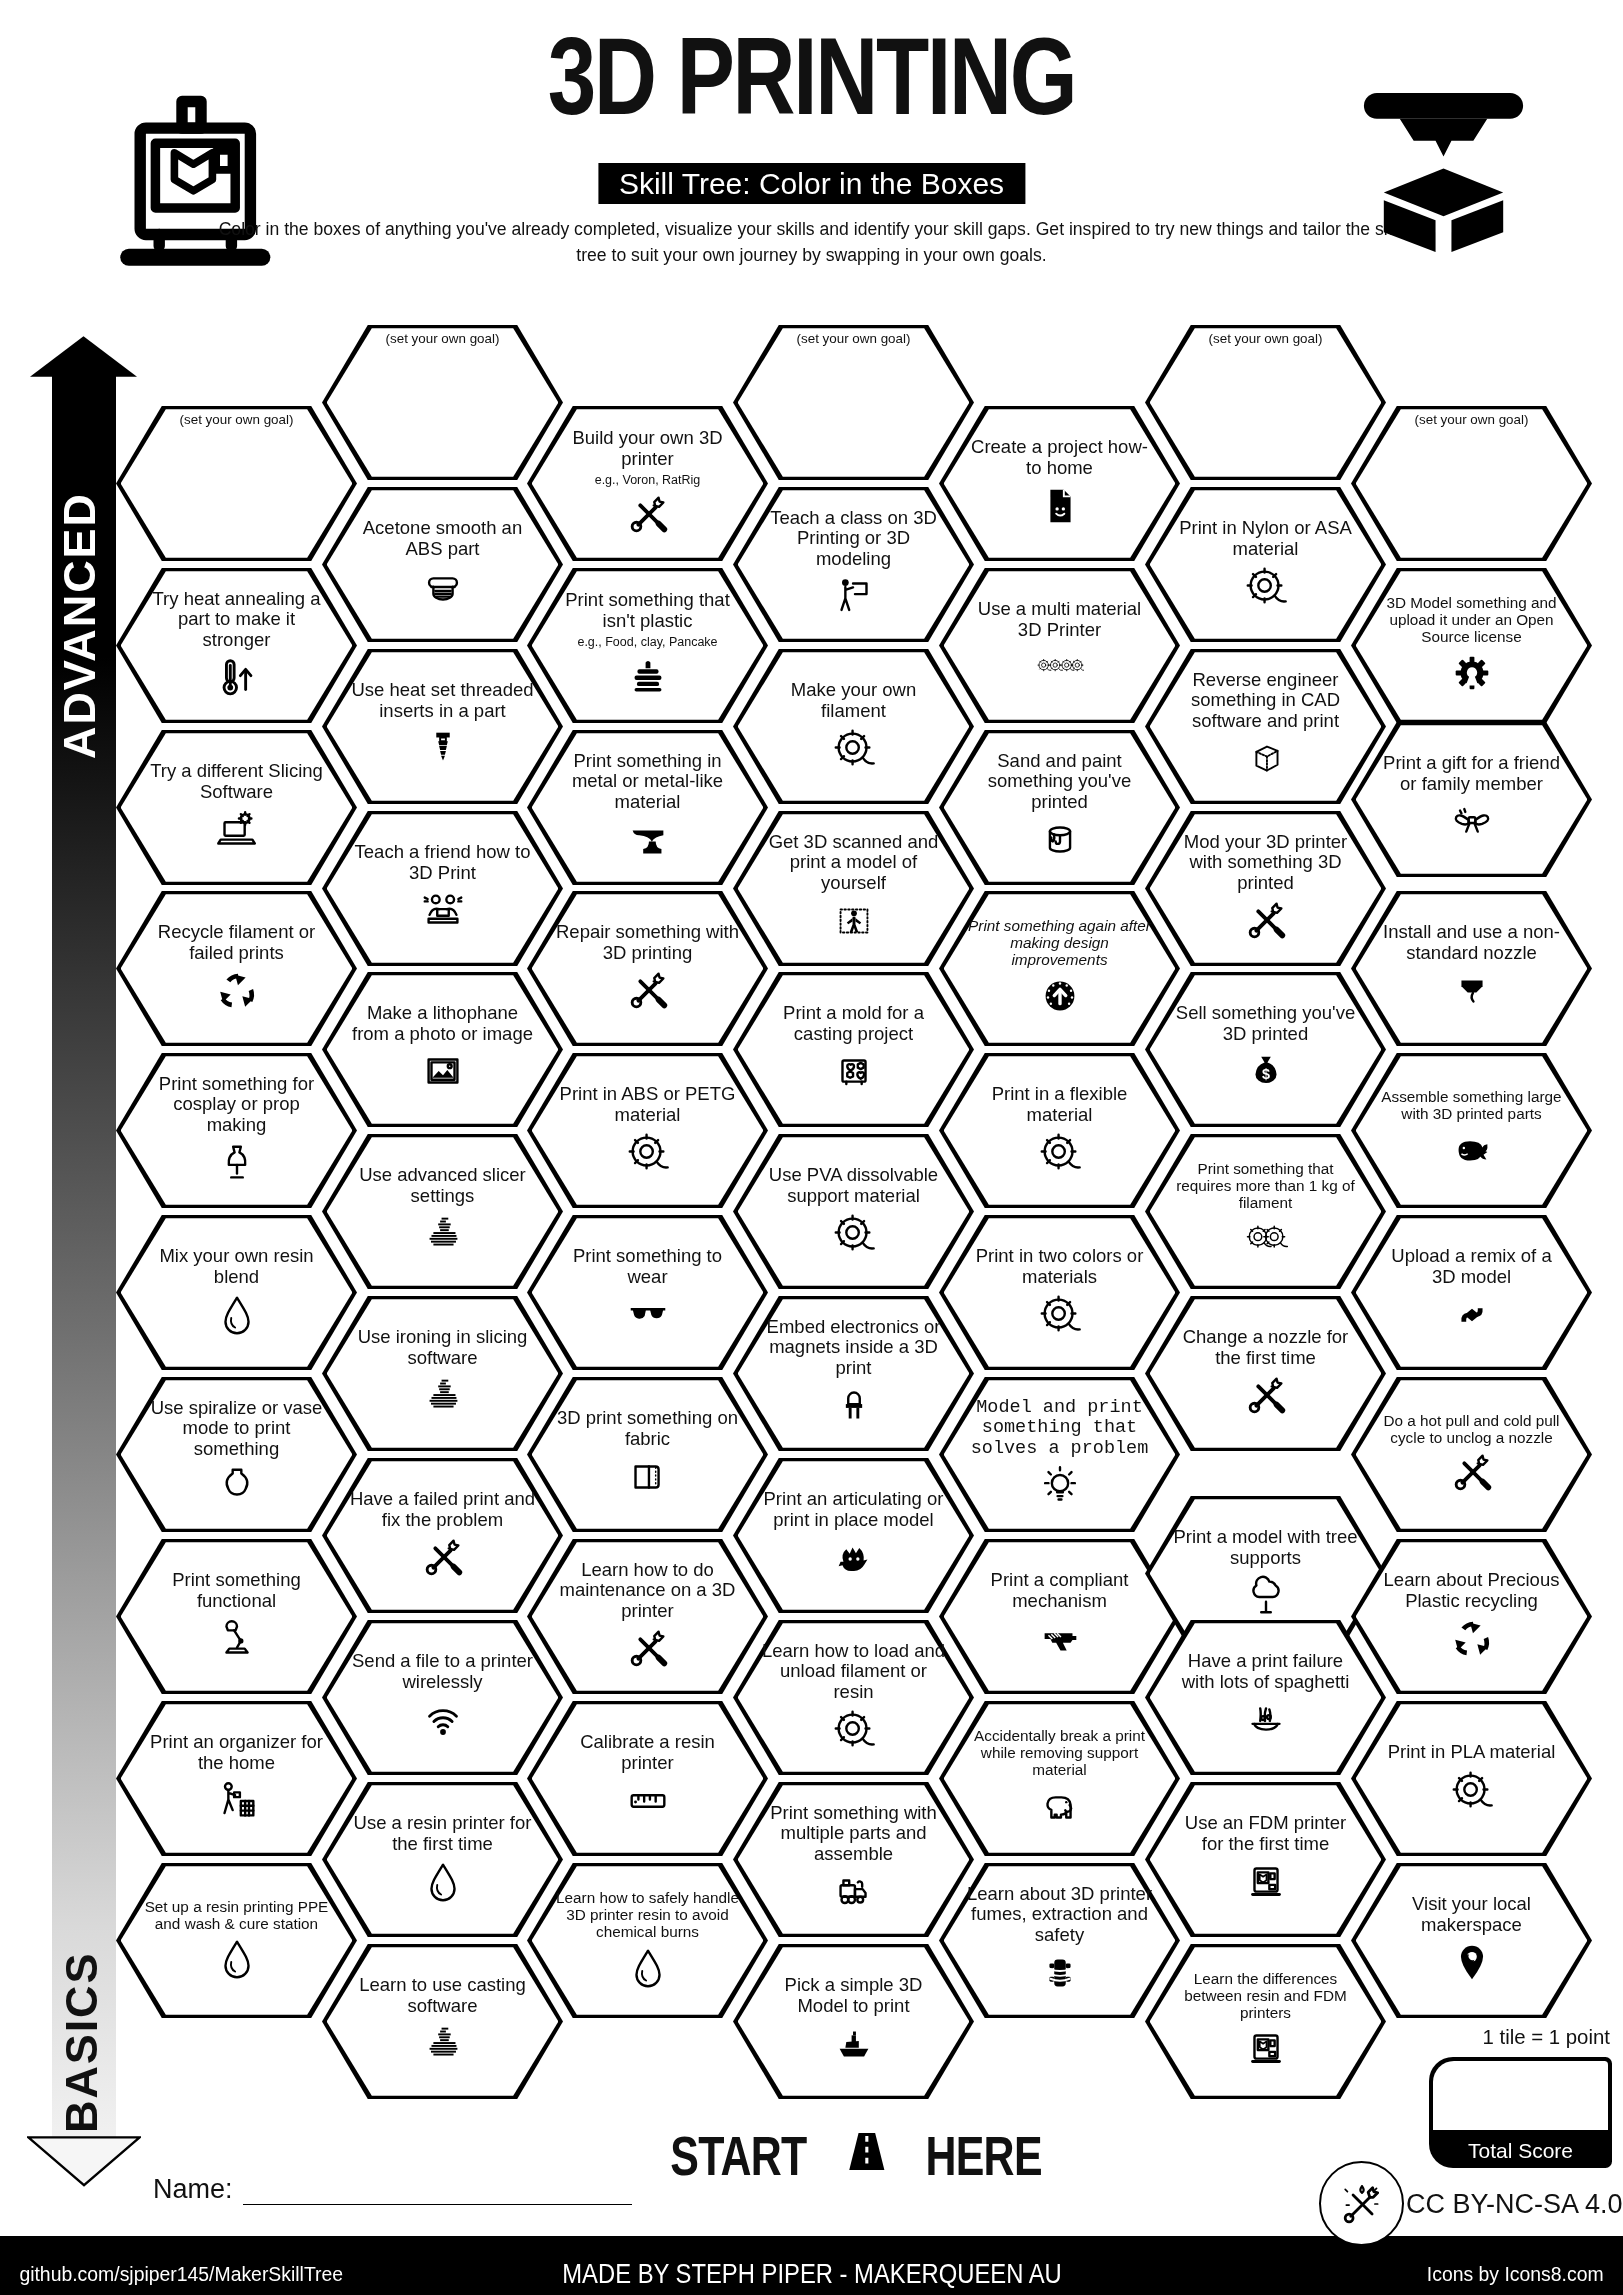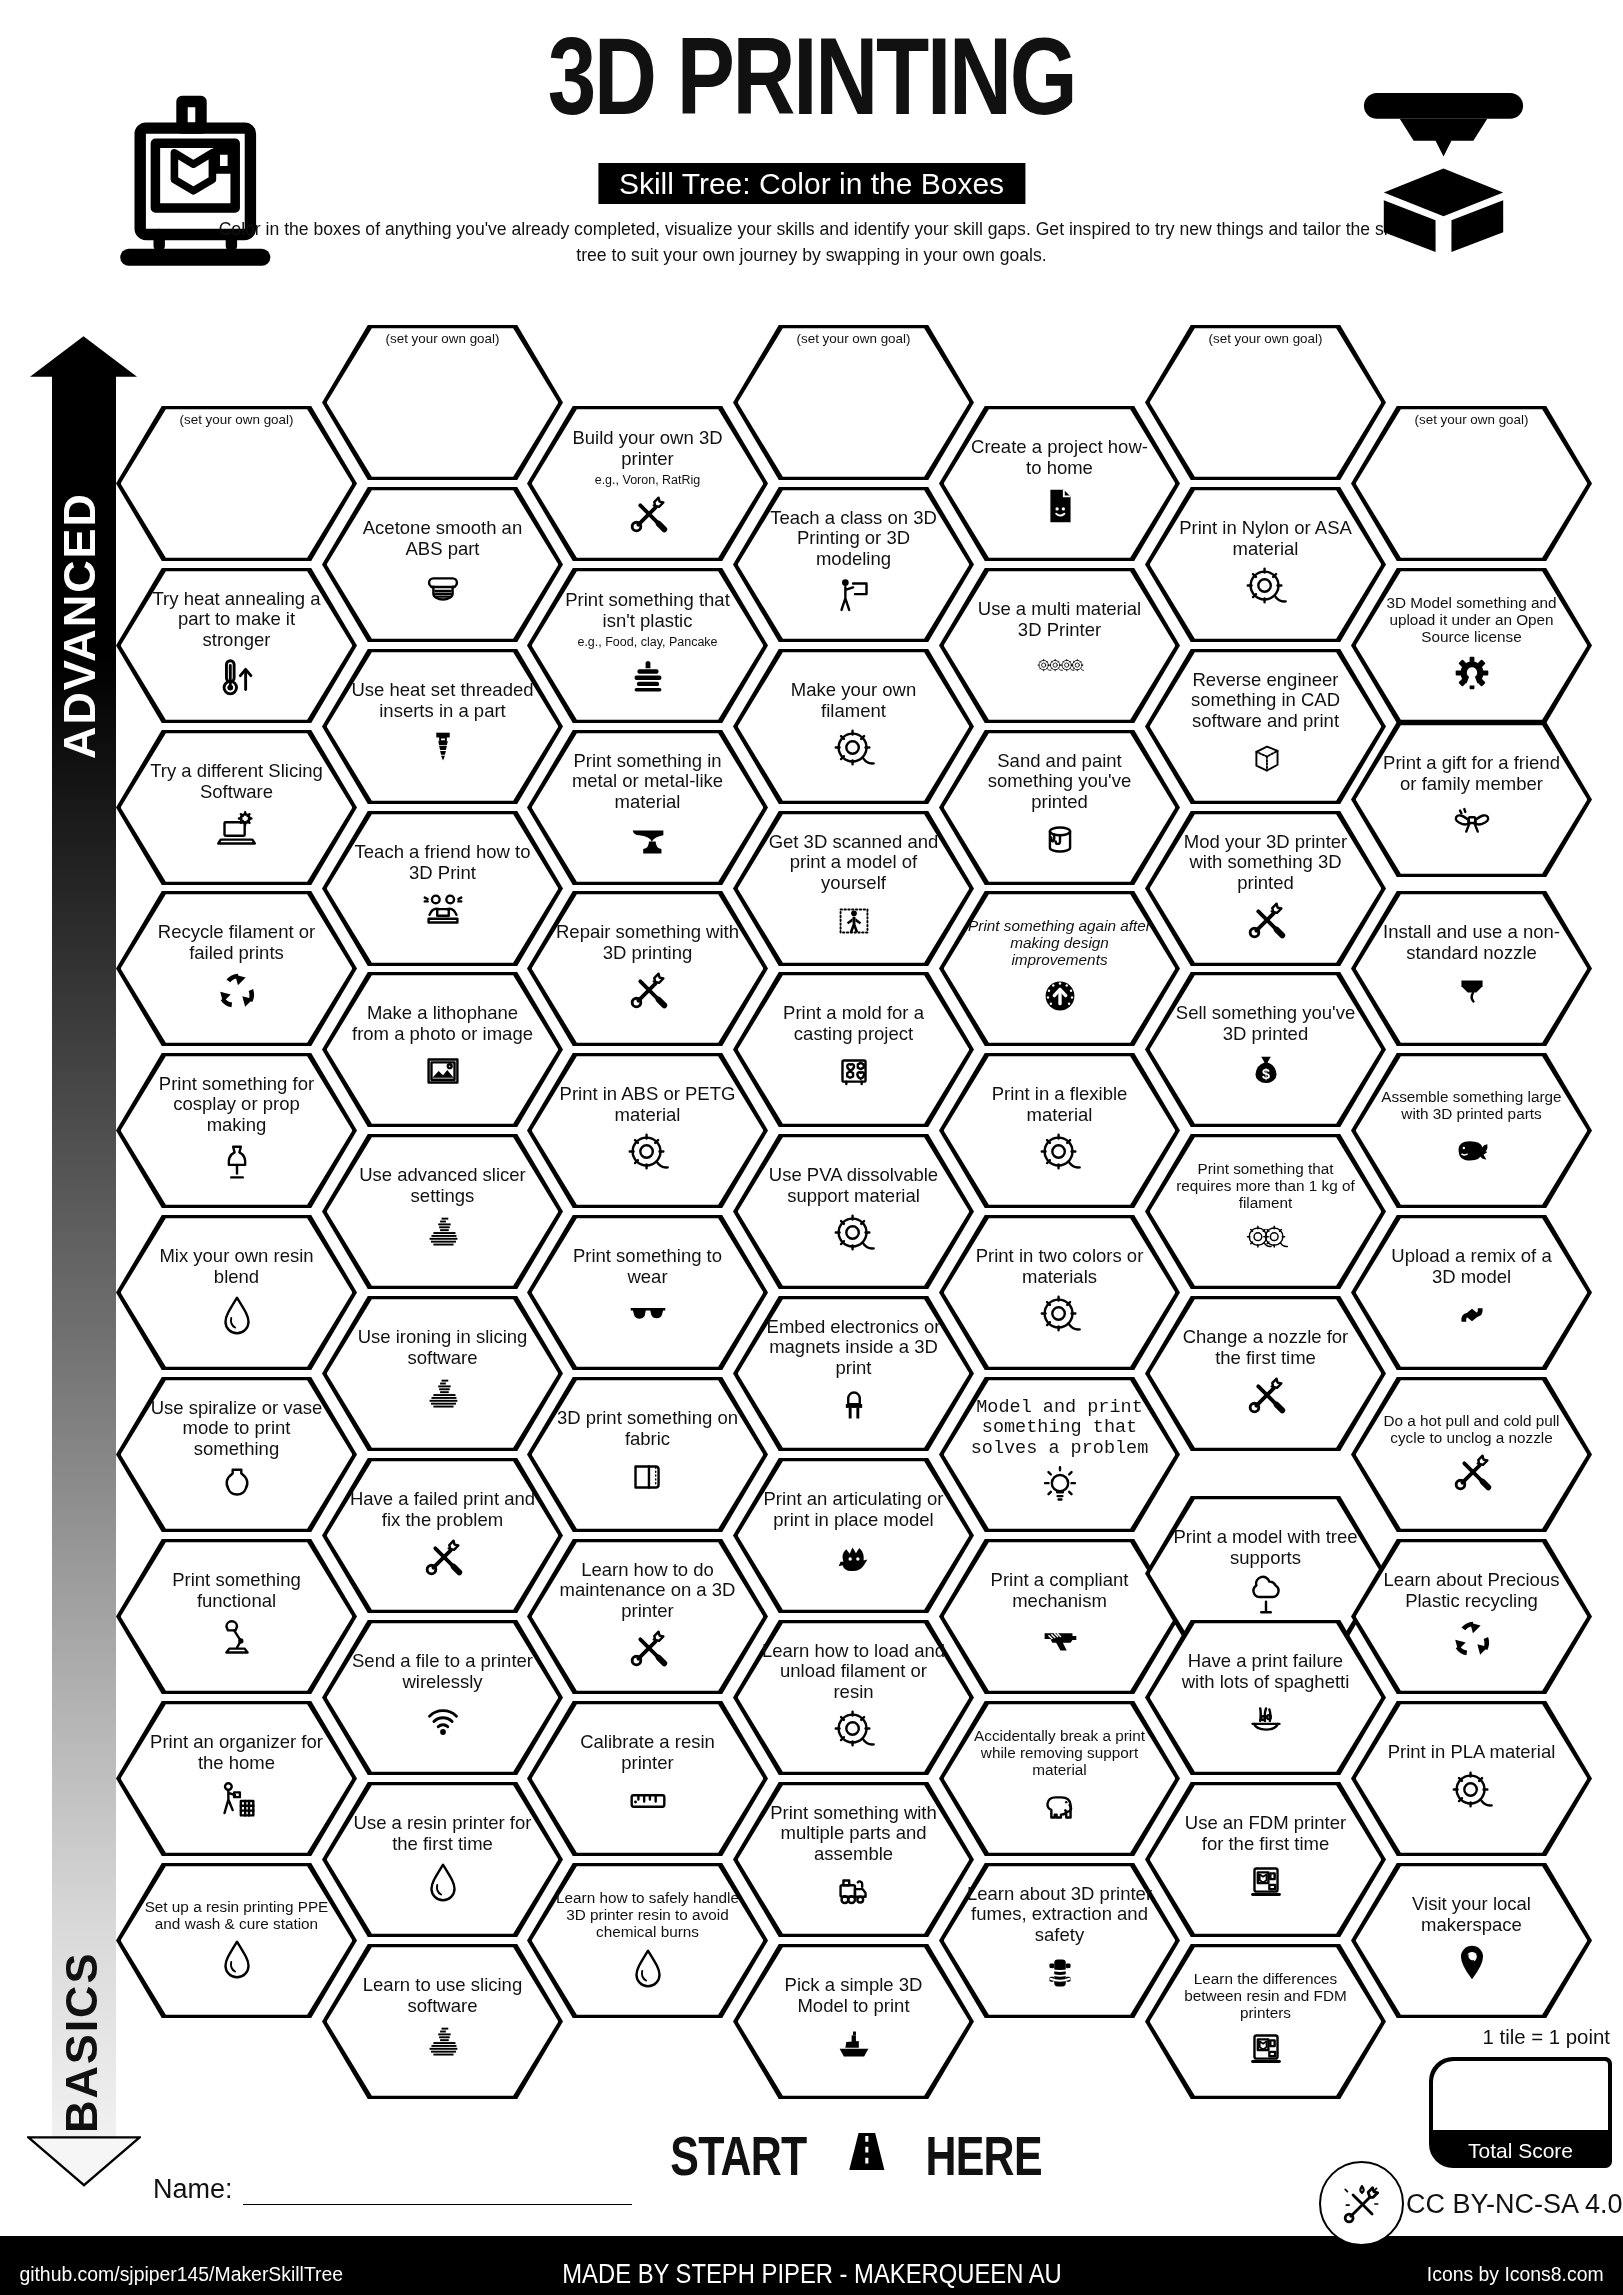--- a/index.html
+++ b/index.html
@@ -394,21 +394,21 @@
           <span class="tileicon"><svg viewBox="0 0 100 100">
               <path d="M50 14 C34 40 26 52 26 64 a24 24 0 0 0 48 0 C74 52 66 40 50 14 z" stroke="#000" fill="none" stroke-linecap="round" stroke-linejoin="round" stroke-width="5"></path>
               <path d="M38 56 q-3 14 8 20" stroke="#000" fill="none" stroke-linecap="round" stroke-linejoin="round" stroke-width="4"></path>
             </svg></span>
         </div>
       </div>
       <div class="hex" style="left: 322px; top: 1944px;">
         <div class="shape"></div>
         <div class="inner"></div>
         <div class="content">
-          <div class="label">Learn to use slicing software</div>
+          <div class="label">Learn to use casting software</div>
           <span class="tileicon"><svg viewBox="0 0 100 100">
               <g fill="#000">
                 <rect x="47" y="16" width="14" height="4"></rect>
                 <rect x="44" y="22" width="12" height="4"></rect>
                 <rect x="40" y="28" width="26" height="4"></rect>
                 <rect x="42" y="34" width="22" height="4"></rect>
                 <rect x="44" y="40" width="18" height="4"></rect>
                 <rect x="30" y="46" width="46" height="4"></rect>
                 <rect x="26" y="52" width="52" height="4"></rect>
                 <rect x="22" y="58" width="58" height="4"></rect>

